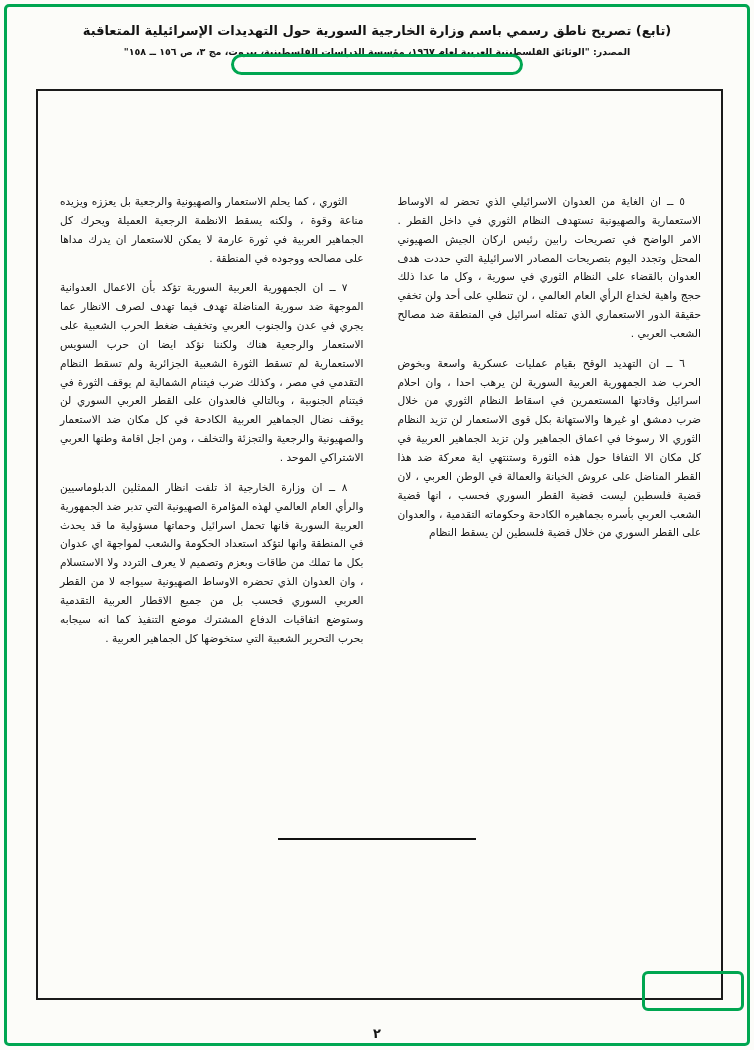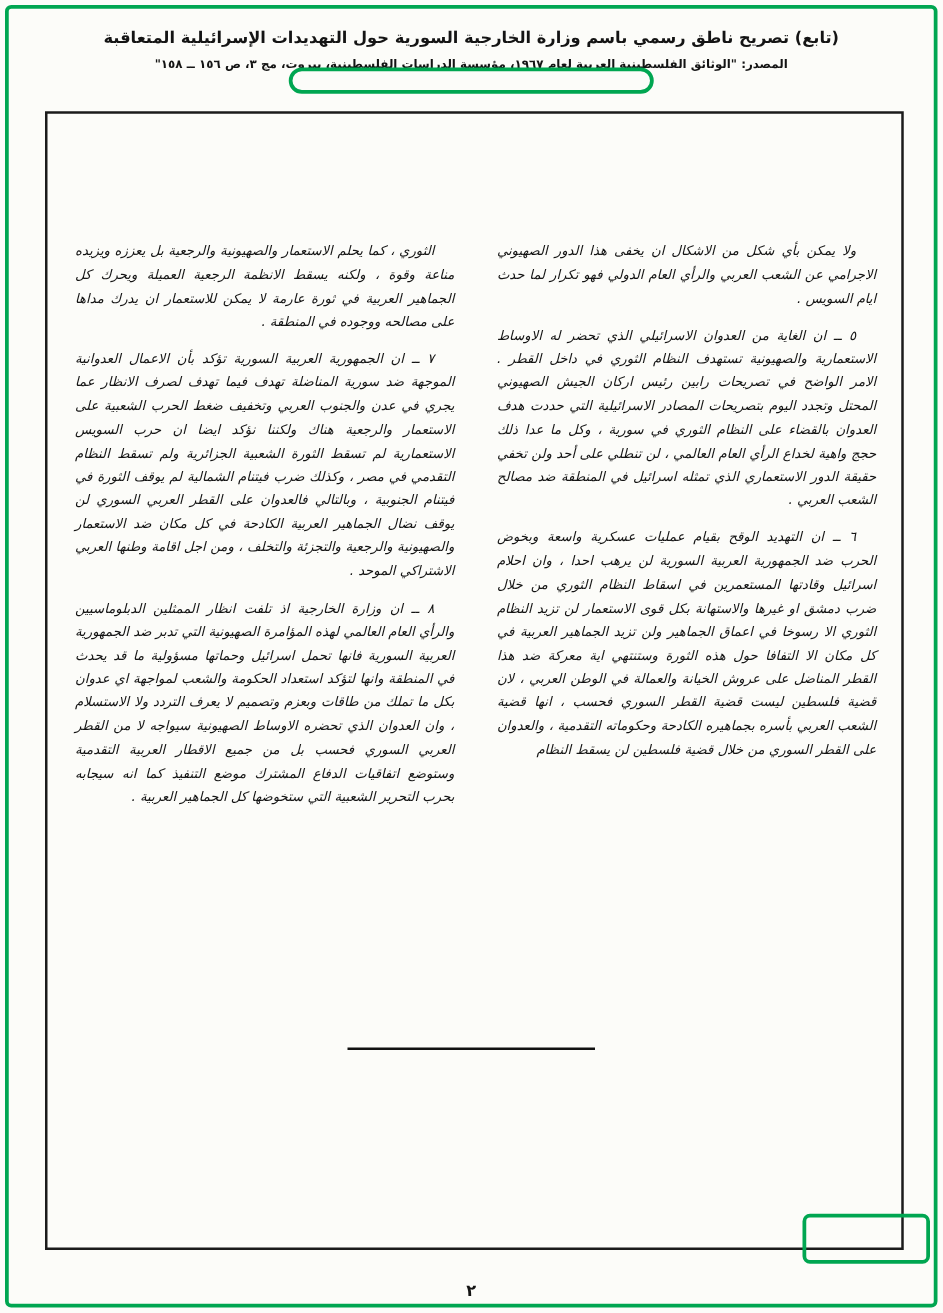--- a/index.html
+++ b/index.html
@@ -70,21 +70,20 @@
   .col{
     flex:1;
     direction:rtl;
     text-align:justify;
     font-size:10.6px;
     line-height:1.78;
   }
   .col p{
     margin-bottom:11px;
     text-indent:16px;
-    font-style:italic;
   }
   .divider-line{
     position:absolute;
     top:838px;
     left:50%;
     transform:translateX(-50%);
     width:198px;
     border-top:2px solid #111;
   }
   .green-stamp{
@@ -113,21 +112,20 @@
 <header class="doc-header">
   <div class="doc-title">(تابع) تصريح ناطق رسمي باسم وزارة الخارجية السورية حول التهديدات الإسرائيلية المتعاقبة</div>
   <div class="doc-source">المصدر: "الوثائق الفلسطينية العربية لعام ١٩٦٧، مؤسسة الدراسات الفلسطينية، بيروت، مج ٣، ص ١٥٦ ــ ١٥٨"</div>
 </header>
 
 <div class="green-capsule"></div>
 
 <div class="content-box">
   <div class="columns">
     <div class="col">
-      <p>ولا يمكن بأي شكل من الاشكال ان يخفى هذا الدور الصهيوني الاجرامي عن الشعب العربي والرأي العام الدولي فهو تكرار لما حدث ايام السويس .</p>
       <p>٥ ــ ان الغاية من العدوان الاسرائيلي الذي تحضر له الاوساط الاستعمارية والصهيونية تستهدف النظام الثوري في داخل القطر . الامر الواضح في تصريحات رابين رئيس اركان الجيش الصهيوني المحتل وتجدد اليوم بتصريحات المصادر الاسرائيلية التي حددت هدف العدوان بالقضاء على النظام الثوري في سورية ، وكل ما عدا ذلك حجج واهية لخداع الرأي العام العالمي ، لن تنطلي على أحد ولن تخفي حقيقة الدور الاستعماري الذي تمثله اسرائيل في المنطقة ضد مصالح الشعب العربي .</p>
       <p>٦ ــ ان التهديد الوقح بقيام عمليات عسكرية واسعة وبخوض الحرب ضد الجمهورية العربية السورية لن يرهب احدا ، وان احلام اسرائيل وقادتها المستعمرين في اسقاط النظام الثوري من خلال ضرب دمشق او غيرها والاستهانة بكل قوى الاستعمار لن تزيد النظام الثوري الا رسوخا في اعماق الجماهير ولن تزيد الجماهير العربية في كل مكان الا التفافا حول هذه الثورة وستنتهي اية معركة ضد هذا القطر المناضل على عروش الخيانة والعمالة في الوطن العربي ، لان قضية فلسطين ليست قضية القطر السوري فحسب ، انها قضية الشعب العربي بأسره بجماهيره الكادحة وحكوماته التقدمية ، والعدوان على القطر السوري من خلال قضية فلسطين لن يسقط النظام</p>
     </div>
     <div class="col">
       <p>الثوري ، كما يحلم الاستعمار والصهيونية والرجعية بل يعززه ويزيده مناعة وقوة ، ولكنه يسقط الانظمة الرجعية العميلة ويحرك كل الجماهير العربية في ثورة عارمة لا يمكن للاستعمار ان يدرك مداها على مصالحه ووجوده في المنطقة .</p>
       <p>٧ ــ ان الجمهورية العربية السورية تؤكد بأن الاعمال العدوانية الموجهة ضد سورية المناضلة تهدف فيما تهدف لصرف الانظار عما يجري في عدن والجنوب العربي وتخفيف ضغط الحرب الشعبية على الاستعمار والرجعية هناك ولكننا نؤكد ايضا ان حرب السويس الاستعمارية لم تسقط الثورة الشعبية الجزائرية ولم تسقط النظام التقدمي في مصر ، وكذلك ضرب فيتنام الشمالية لم يوقف الثورة في فيتنام الجنوبية ، وبالتالي فالعدوان على القطر العربي السوري لن يوقف نضال الجماهير العربية الكادحة في كل مكان ضد الاستعمار والصهيونية والرجعية والتجزئة والتخلف ، ومن اجل اقامة وطنها العربي الاشتراكي الموحد .</p>
       <p>٨ ــ ان وزارة الخارجية اذ تلفت انظار الممثلين الدبلوماسيين والرأي العام العالمي لهذه المؤامرة الصهيونية التي تدبر ضد الجمهورية العربية السورية فانها تحمل اسرائيل وحماتها مسؤولية ما قد يحدث في المنطقة وانها لتؤكد استعداد الحكومة والشعب لمواجهة اي عدوان بكل ما تملك من طاقات وبعزم وتصميم لا يعرف التردد ولا الاستسلام ، وان العدوان الذي تحضره الاوساط الصهيونية سيواجه لا من القطر العربي السوري فحسب بل من جميع الاقطار العربية التقدمية وستوضع اتفاقيات الدفاع المشترك موضع التنفيذ كما انه سيجابه بحرب التحرير الشعبية التي ستخوضها كل الجماهير العربية .</p>
     </div>
   </div>
 </div>

